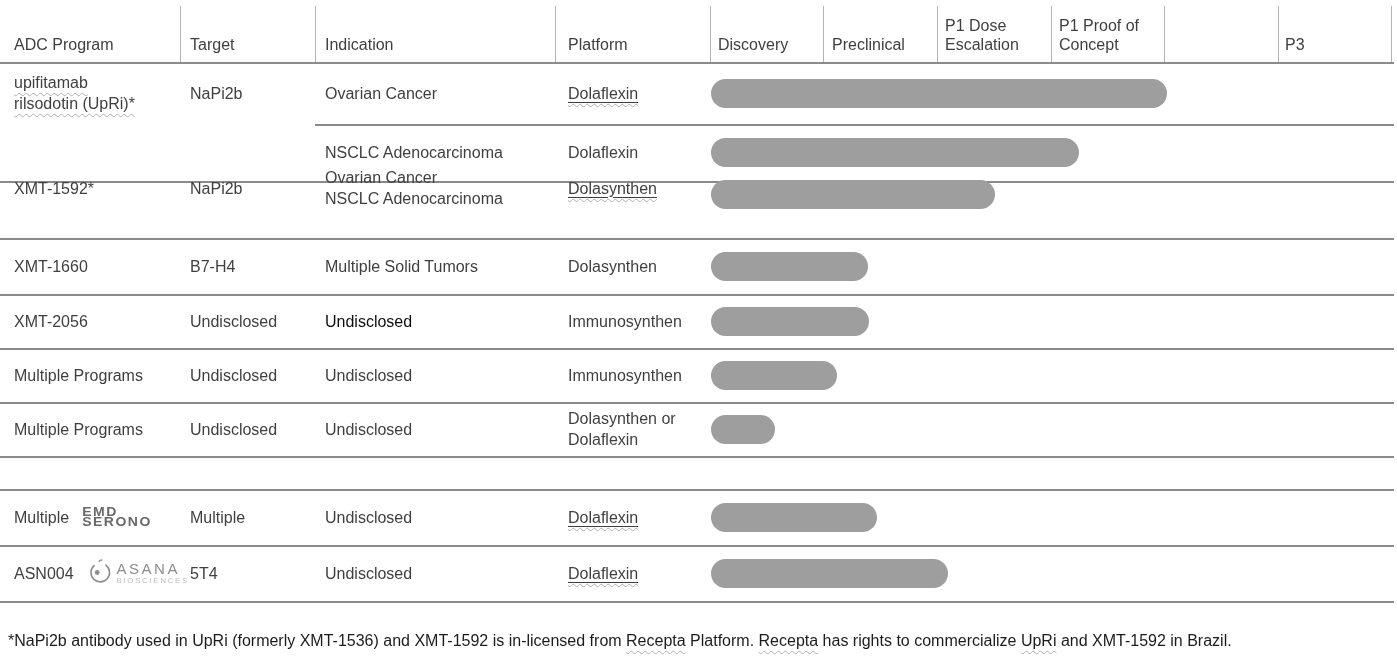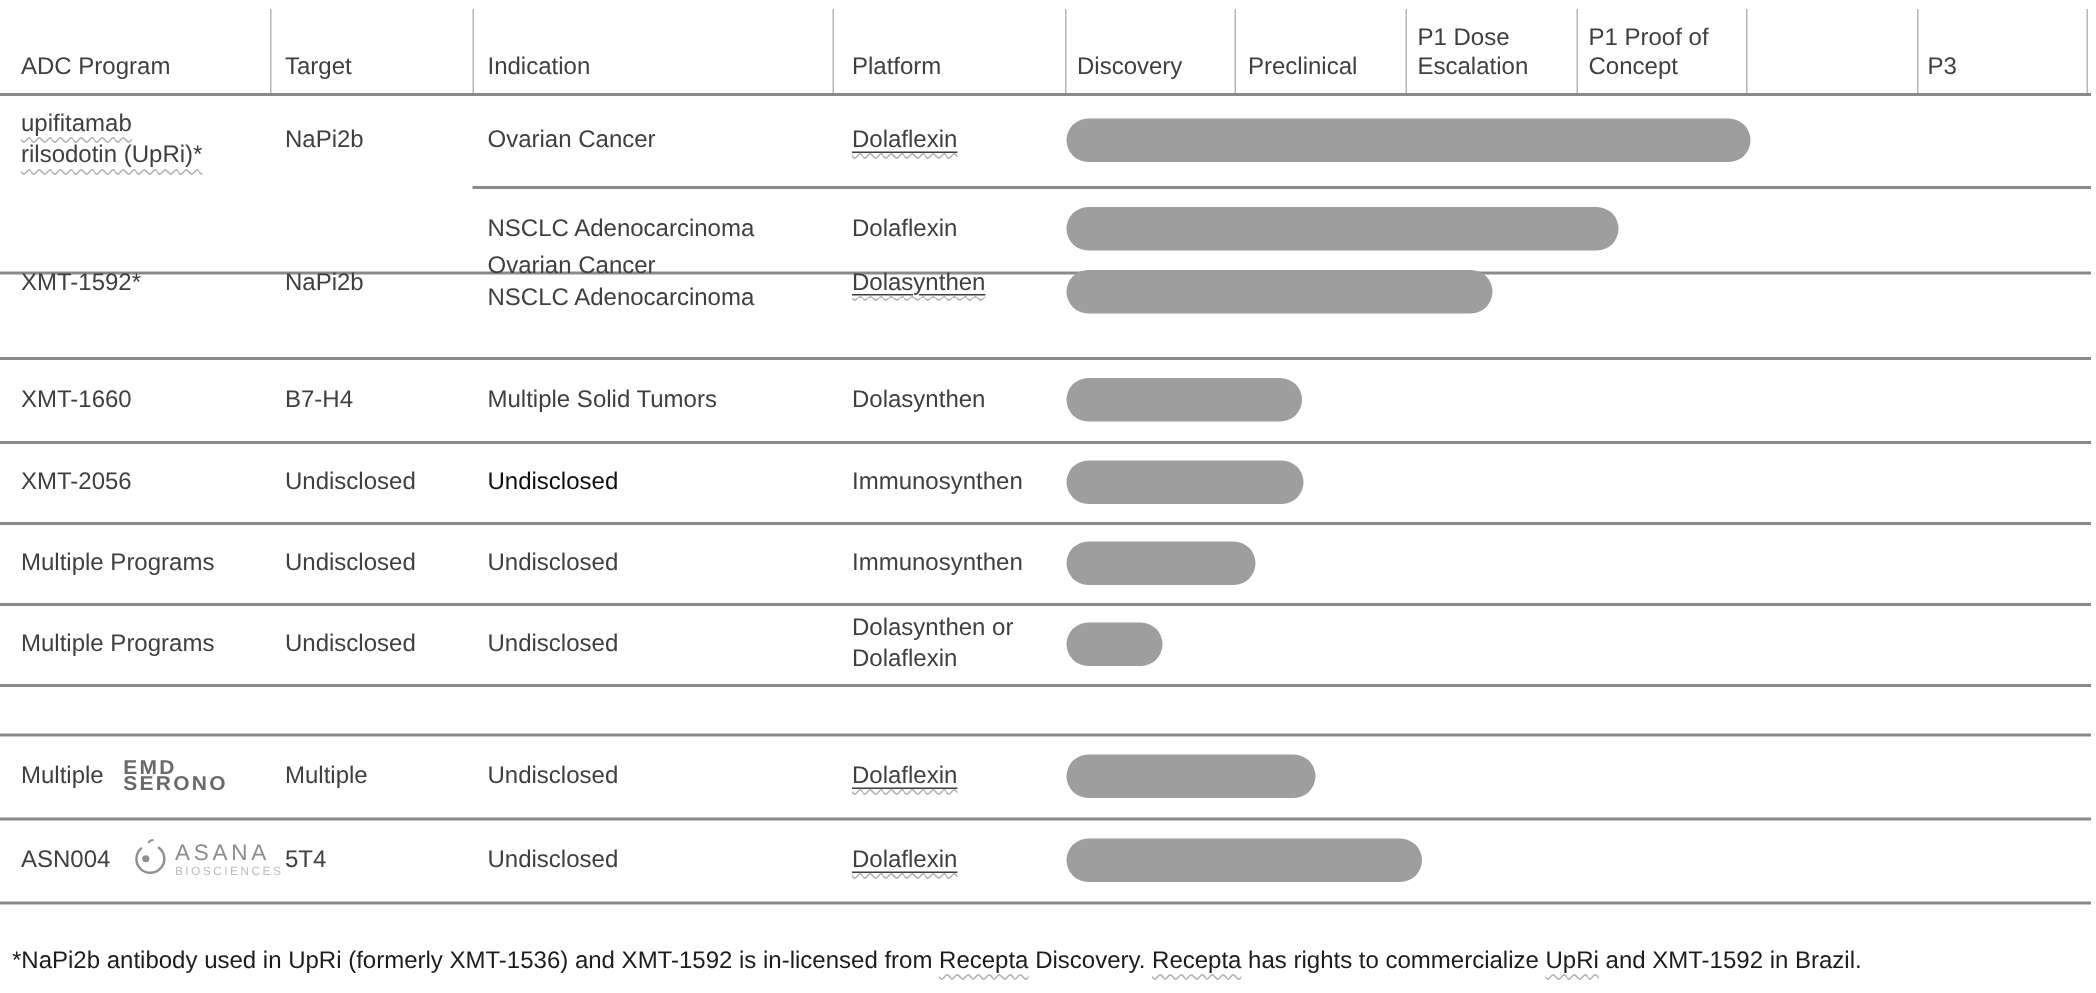--- a/index.html
+++ b/index.html
@@ -41,21 +41,21 @@
   <div class="hdr" style="left:14px">ADC Program</div>
   <div class="hdr" style="left:190px">Target</div>
   <div class="hdr" style="left:325px">Indication</div>
   <div class="hdr" style="left:568px">Platform</div>
   <div class="hdr" style="left:718px">Discovery</div>
   <div class="hdr" style="left:832px">Preclinical</div>
   <div class="hdr" style="left:945px;width:100px;white-space:normal">P1 Dose Escalation</div>
   <div class="hdr" style="left:1059px;width:102px;white-space:normal">P1 Proof of Concept</div>
   <div class="hdr" style="left:1285px">P3</div>
 
-  <div class="footnote"><span>*NaPi2b antibody used in UpRi (formerly XMT-1536) and XMT-1592 is in-licensed from </span><span class="wavy">Recepta</span><span> Discovery. </span><span class="wavy">Recepta</span><span> has rights to commercialize </span><span class="wavy">UpRi</span><span> and XMT-1592 in Brazil.</span></div>
+  <div class="footnote"><span>*NaPi2b antibody used in UpRi (formerly XMT-1536) and XMT-1592 is in-licensed from </span><span class="wavy">Recepta</span><span> Platform. </span><span class="wavy">Recepta</span><span> has rights to commercialize </span><span class="wavy">UpRi</span><span> and XMT-1592 in Brazil.</span></div>
 <div class="vtick" style="left: 180px;"></div>
     <div class="vtick" style="left: 315px;"></div>
     <div class="vtick" style="left: 555px;"></div>
     <div class="vtick" style="left: 710px;"></div>
     <div class="vtick" style="left: 823px;"></div>
     <div class="vtick" style="left: 937px;"></div>
     <div class="vtick" style="left: 1051px;"></div>
     <div class="vtick" style="left: 1164px;"></div>
     <div class="vtick" style="left: 1278px;"></div>
     <div class="vtick" style="left: 1391px;"></div>

